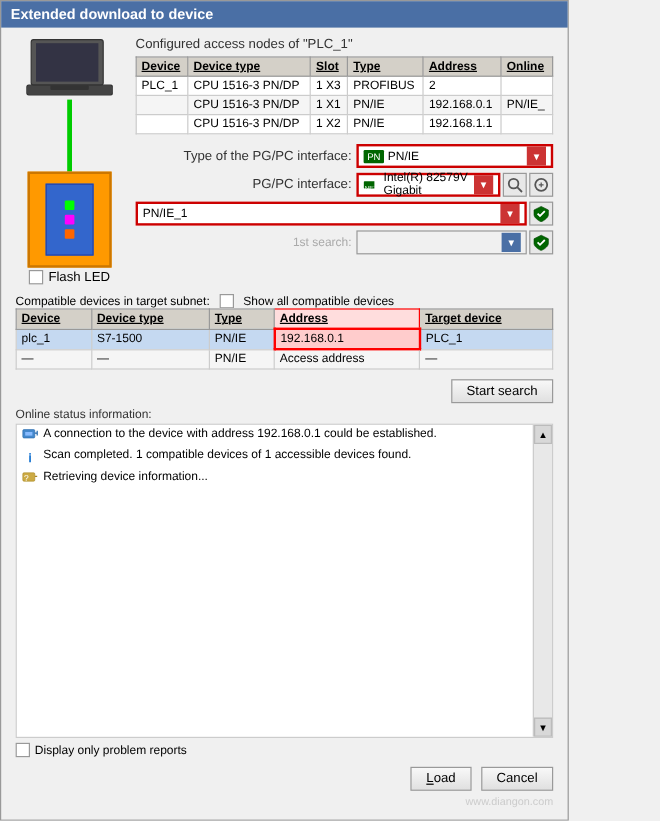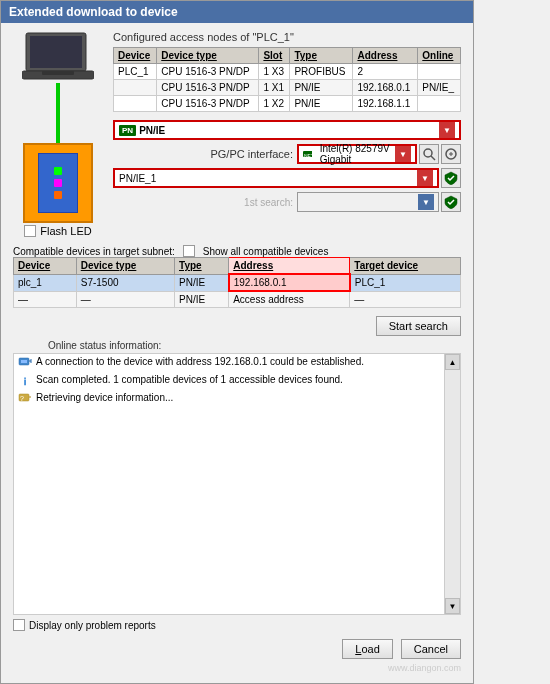--- a/index.html
+++ b/index.html
@@ -233,21 +233,20 @@
       background: white;
       flex: 1;
       overflow: hidden;
       position: relative;
       min-height: 80px;
     }
     .status-title {
       font-size: 10px;
       color: #333;
       margin-bottom: 2px;
-      margin-left: 35px;
     }
     .status-item {
       display: flex;
       align-items: flex-start;
       gap: 4px;
       padding: 2px 4px;
       font-size: 10px;
     }
     .status-icon {
       width: 14px;
@@ -379,21 +378,22 @@
               <td>1 X2</td>
               <td>PN/IE</td>
               <td>192.168.1.1</td>
               <td></td>
             </tr>
           </tbody>
         </table>
 
         <div class="interface-section">
           <div class="interface-row">
-            <div style="flex:1; display:flex; align-items:center; gap:2px;font-weight:bold;">
+            <div class="interface-label">Type of the PG/PC interface:</div>
+            <div style="flex:1; display:flex; align-items:center; gap:2px;">
               <div class="dropdown dropdown-red" style="border:2px solid #cc0000; flex:1;">
                 <span style="display:flex;align-items:center;gap:3px;">
                   <span class="pn-badge">PN</span>
                   <span>PN/IE</span>
                 </span>
                 <div class="dropdown-arrow">▼</div>
               </div>
             </div>
           </div>
           <div class="interface-row">

